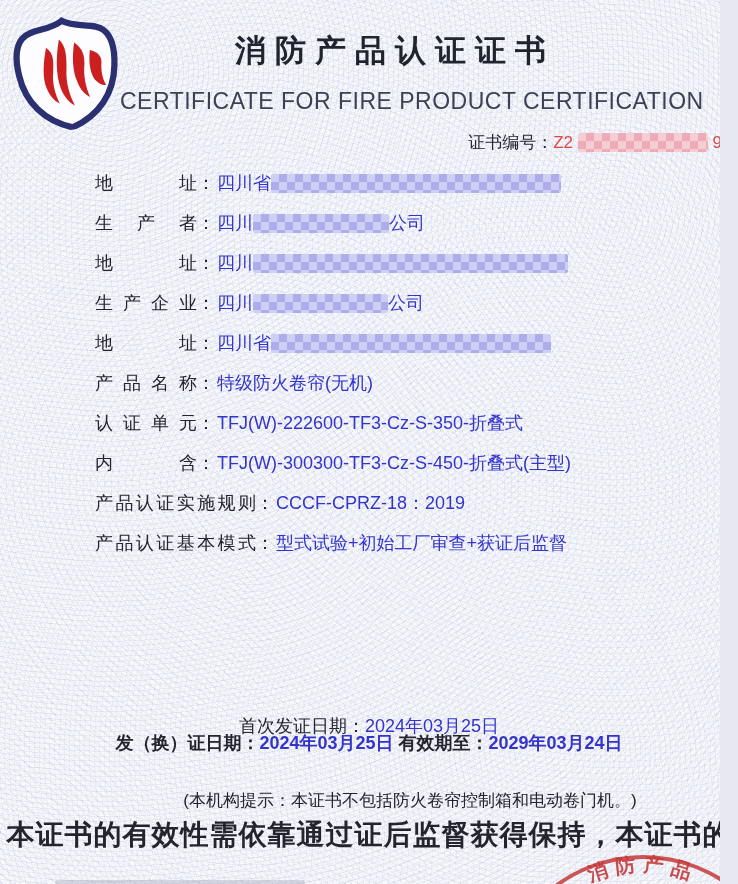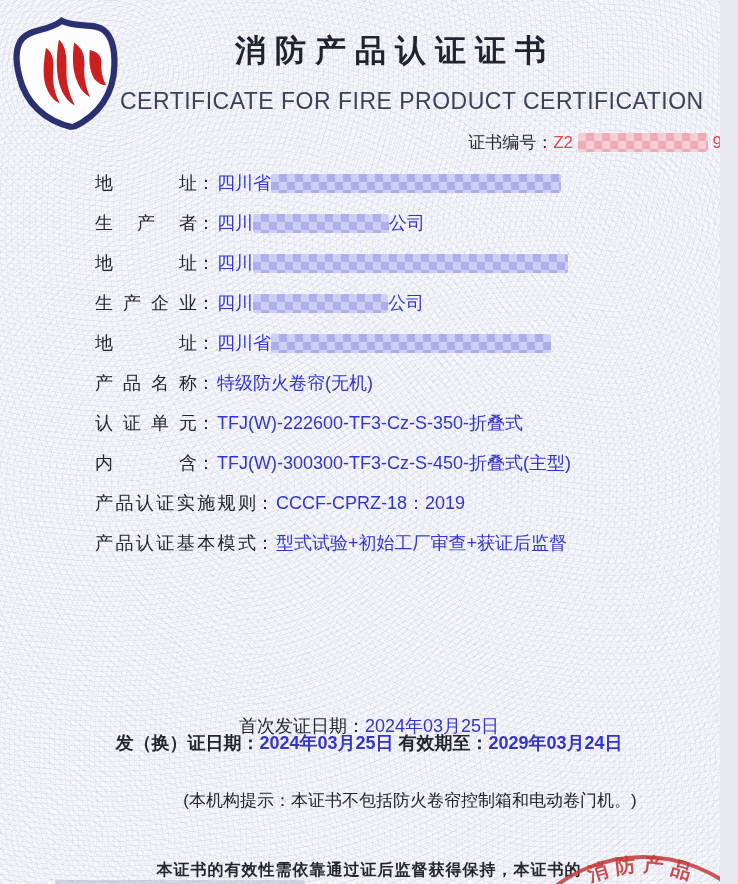--- a/index.html
+++ b/index.html
@@ -64,21 +64,21 @@
   .fvalue{color:var(--value-blue,#3434cb);padding-left:2px;}
   .centerline{
     position:absolute;left:0;width:738px;text-align:center;
     font-size:18px;color:var(--label-dark,#23242e);white-space:nowrap;
   }
   .centerline .blue{color:var(--value-blue,#3434cb);}
   .statement{top:649px;}
   .first-issue{top:694px;margin-top:20px;}
   .reissue{top:731px;font-weight:bold;}
   .disclaimer{top:789px;font-size:17px;margin-left:41px;}
-  .footer1{top:860px;font-size:16px;font-weight:600;letter-spacing:1px;}
+  .footer1{top:816px;font-size:28px;font-weight:600;letter-spacing:1px;}
   .footer2{top:853px;font-size:22px;font-weight:600;letter-spacing:1px;}
   .stamp{position:absolute;left:548px;top:854px;}
   .edge-shadow{
     position:absolute;left:55px;bottom:0;width:250px;height:4px;
     background:rgba(150,155,175,.35);border-radius:2px;
   }
 </style>
 </head>
 <body>
 

